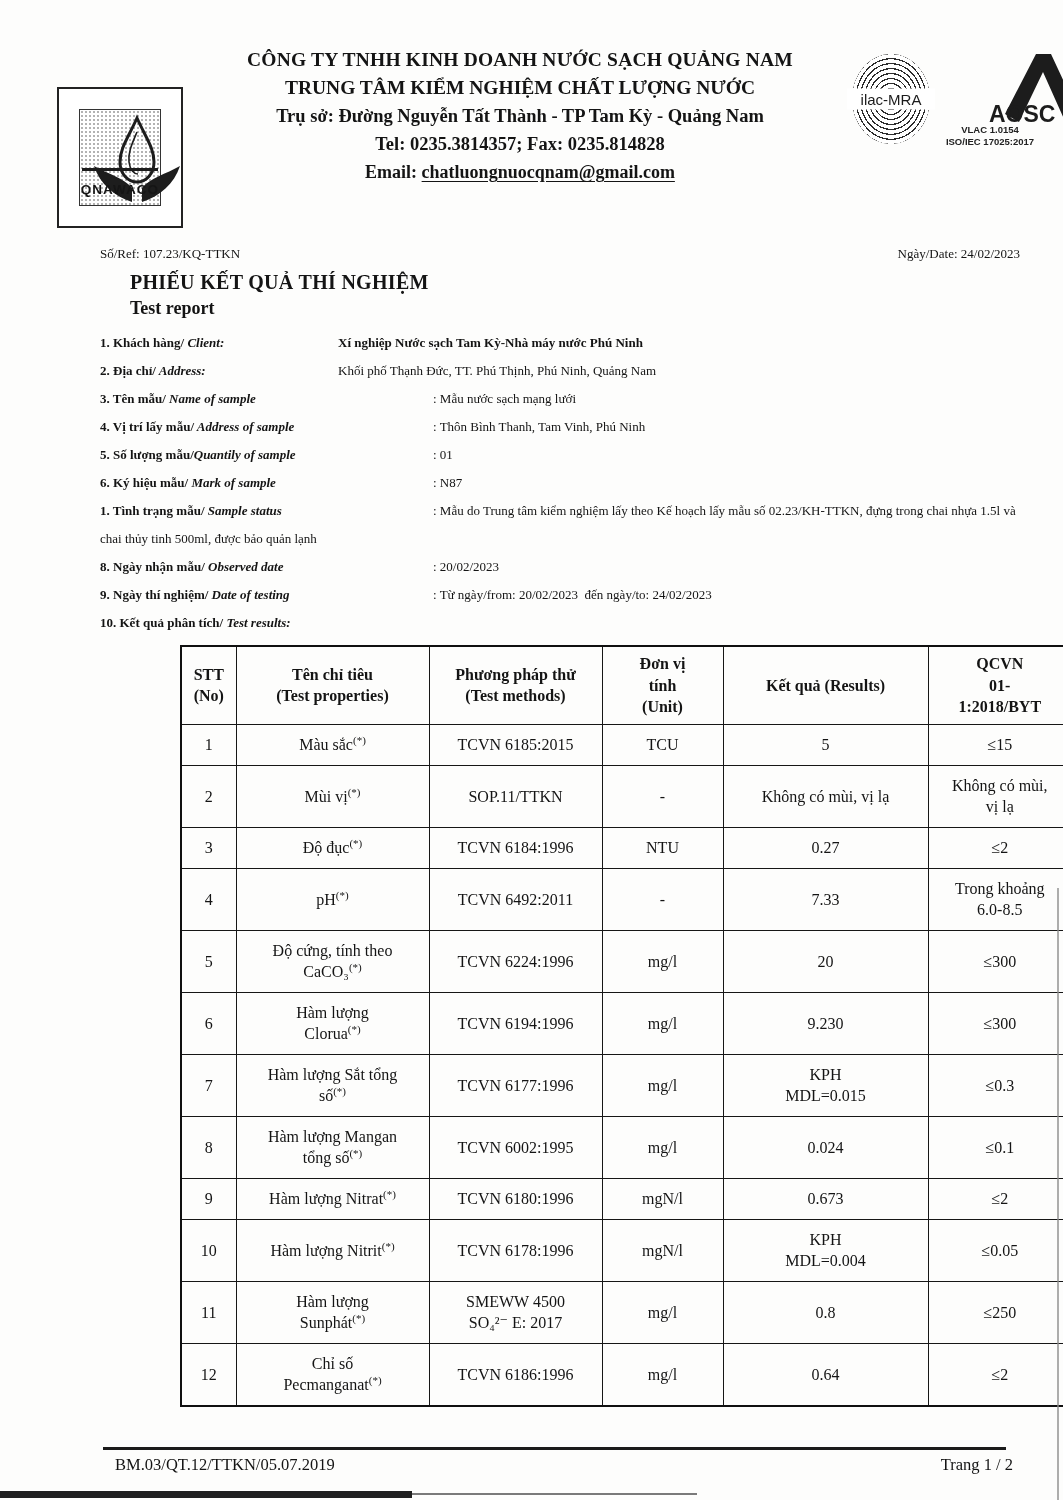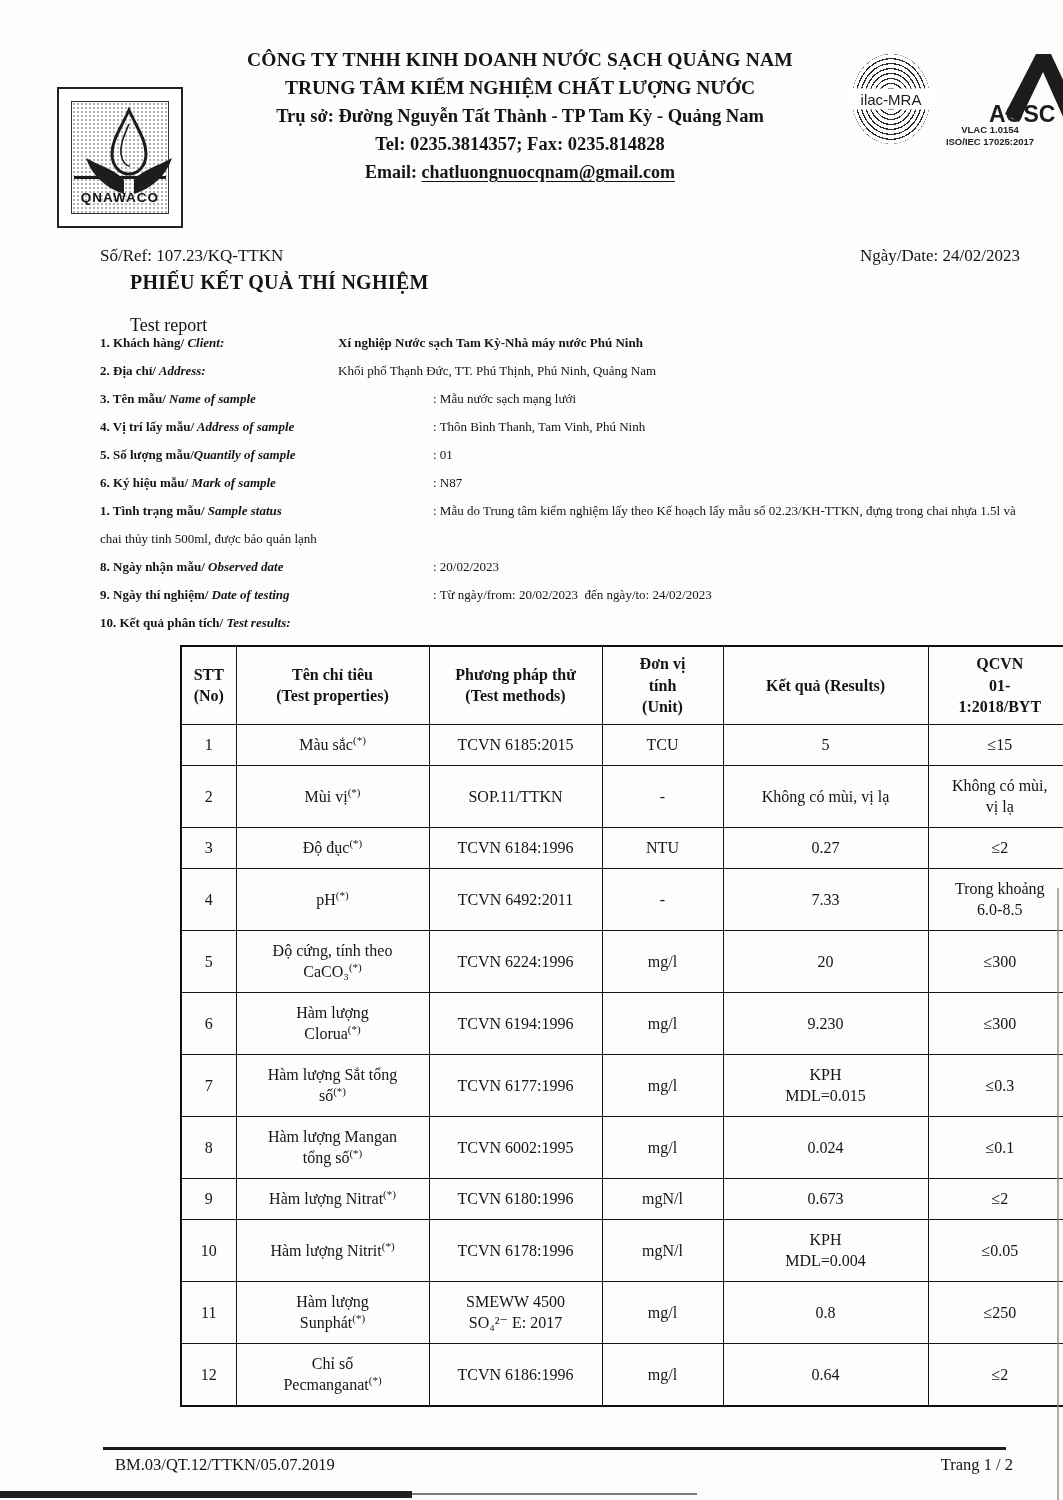--- a/index.html
+++ b/index.html
@@ -5,21 +5,21 @@
   html,body { margin:0; padding:0; }
   body {
     width:1063px; height:1500px; background:#ffffff; position:relative;
     font-family:"Liberation Serif","DejaVu Serif",serif; color:#141414;
     overflow:hidden;
   }
   .page { position:absolute; inset:0; background:#fdfdfc; }
 
   
   .qn-logo { position:absolute; left:57px; top:87px; width:126px; height:141px;
-    border:2.5px solid #222; padding:12px; box-sizing:border-box; background:#fff; }
+    border:2.5px solid #222; padding:20px; box-sizing:border-box; background:#fff; }
   .qn-inner { width:100%; height:100%; border:1.5px solid #333; position:relative;
     background-image:radial-gradient(#adadad 0.7px, transparent 0.8px);
     background-size:4px 4px; box-sizing:border-box; }
   .qn-inner svg { position:absolute; top:2px; left:2px; }
   .qn-divider { position:absolute; left:2px; right:2px; bottom:34px; height:3px; background:#1d1d1d; }
   .qn-text { position:absolute; bottom:8px; width:100%; text-align:center; font-weight:700;
     font-size:13.5px; letter-spacing:1px; font-family:"Liberation Sans",sans-serif; color:#151515; }
 
   .head-center { position:absolute; left:190px; top:46px; width:660px; text-align:center; }
   .company { font-size:19.5px; font-weight:600; letter-spacing:.2px; line-height:28px; }
@@ -34,24 +34,24 @@
   .ilac-band { position:absolute; left:-5px; right:-5px; top:50%; transform:translateY(-50%);
     height:21px; background:#fff; display:flex; align-items:center; justify-content:center;
     font-family:"Liberation Sans",sans-serif; font-weight:400; font-size:15px; color:#1b1b1b; }
   .aosc { position:absolute; left:988px; top:50px; width:114px; height:74px; }
   .aosc-sub { position:absolute; left:923px; top:124px; width:134px; text-align:center;
     font-family:"Liberation Sans",sans-serif; font-weight:700; font-size:9.5px;
     line-height:11.5px; color:#222; }
 
   
   .ref-row { position:absolute; top:246px; left:100px; width:920px; display:flex;
-    justify-content:space-between; font-size:17px; }
+    justify-content:space-between; font-size:13px; }
   .title-block { position:absolute; top:271px; left:130px; width:930px; text-align:left; }
   .title { font-weight:700; font-size:20px; letter-spacing:.3px; }
-  .subtitle { font-weight:400; font-size:18px; margin-top:21px; }
+  .subtitle { font-weight:700; font-size:18px; margin-top:4px; }
 
   
   .items { position:absolute; top:329px; left:100px; width:918px; font-size:13px; line-height:28px; }
   .item { }
   .labels { display:inline-block; vertical-align:top; }
   .lbl-vn { font-weight:700; }
   .lbl-en { font-weight:700; font-style:italic; }
   .val { white-space:pre-wrap; }
   .items .item:nth-child(-n+2) .labels { min-width:238px; }
   .items .item:nth-child(n+3):nth-child(-n+9) .labels { min-width:333px; }

